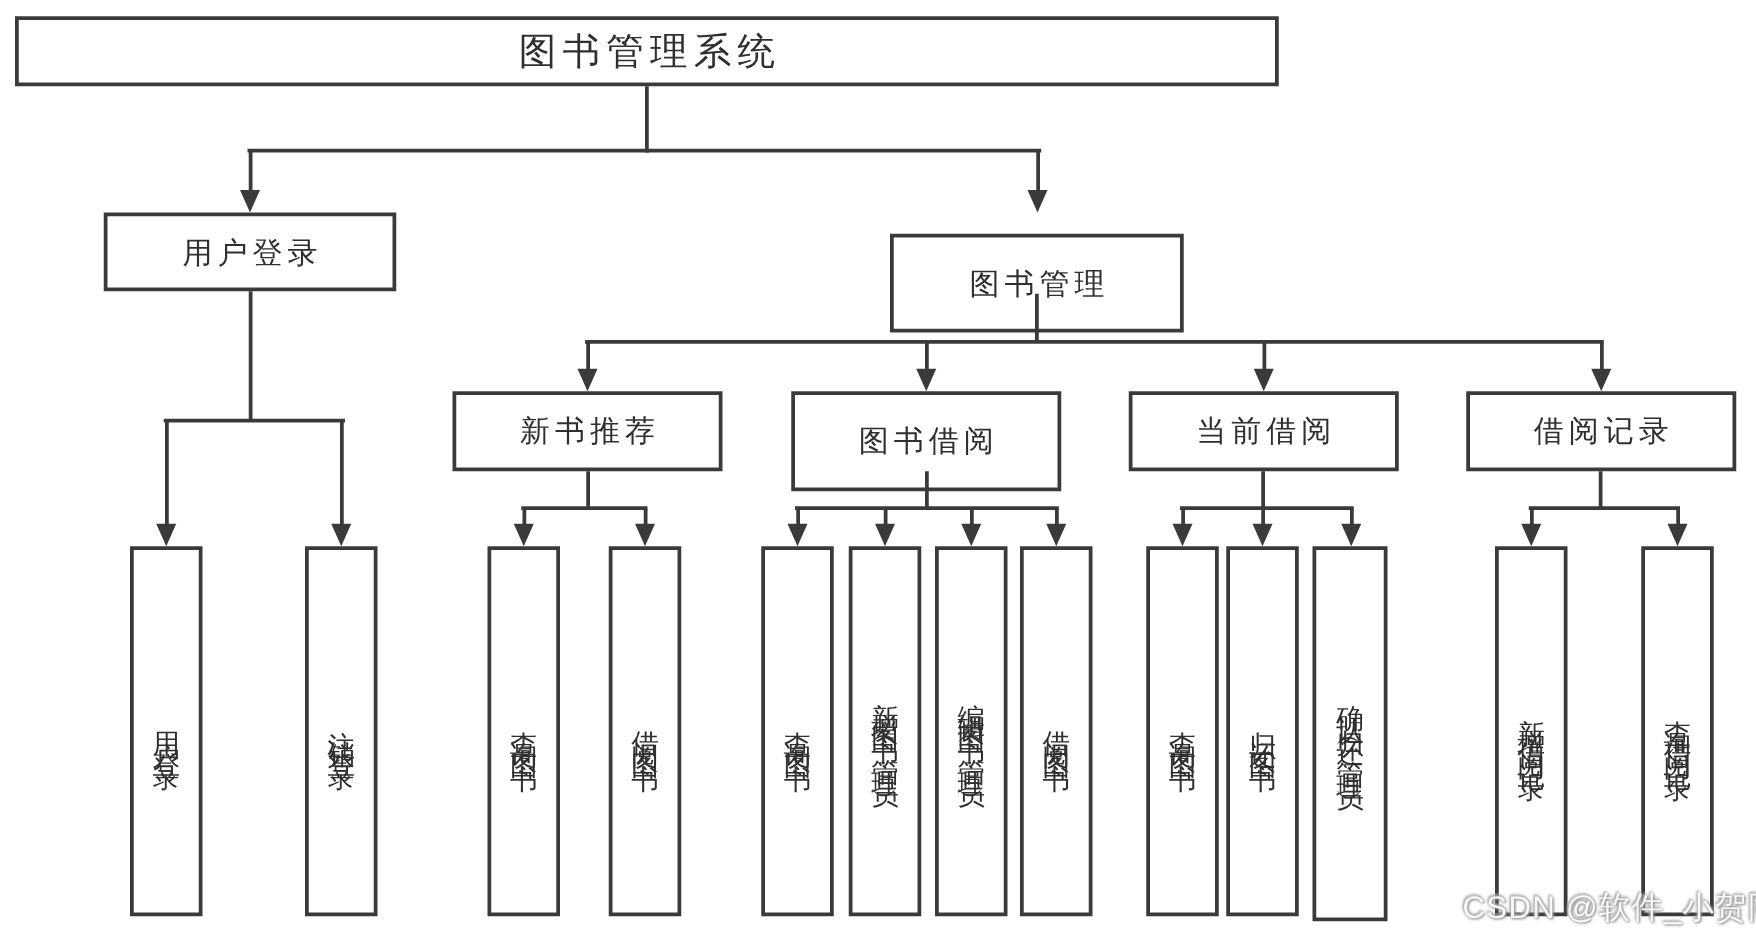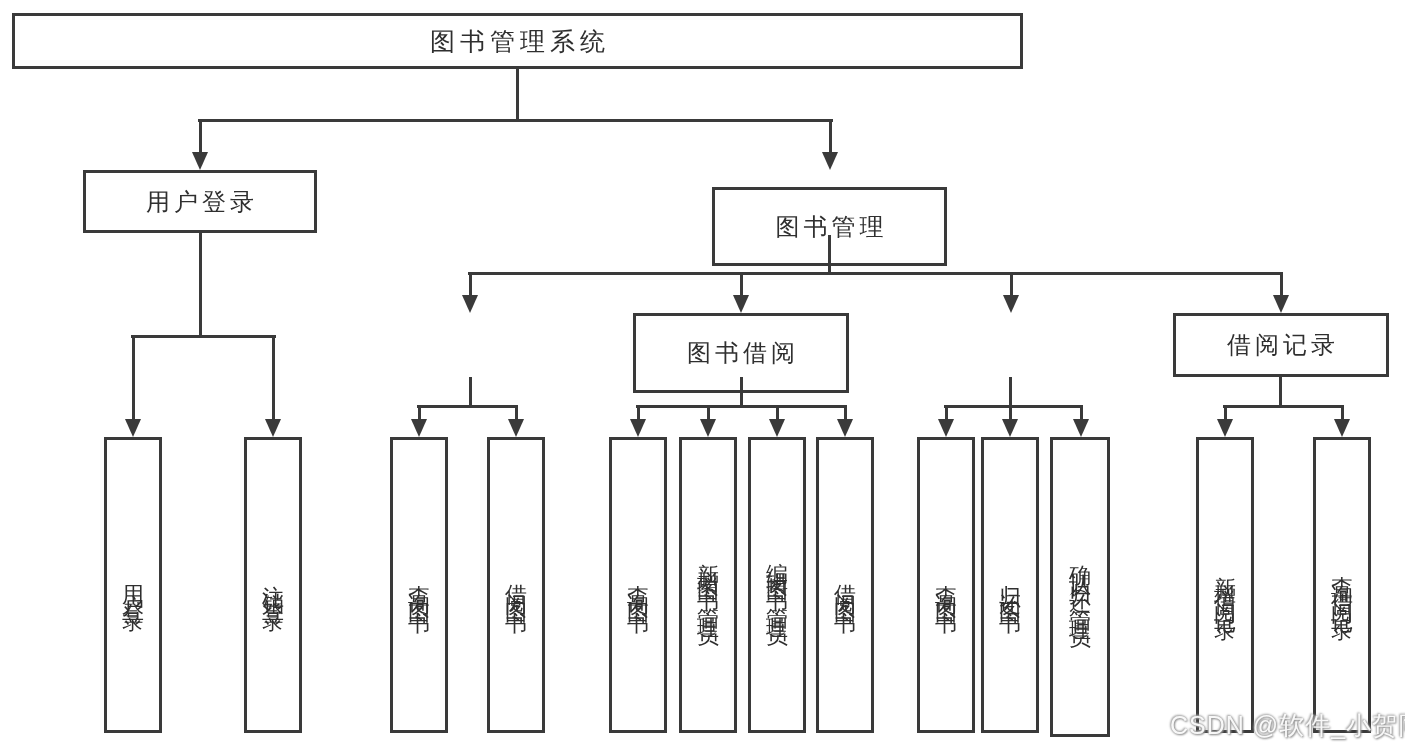--- a/index.html
+++ b/index.html
@@ -14,21 +14,21 @@
     position:absolute;
     box-sizing:border-box;
     border:3px solid var(--line,#3a3a3a);
     background:#fff;
     display:flex;align-items:center;justify-content:center;
     color:var(--text,#2f2f2f);
   }
   .h-label{
     font-size:24px;letter-spacing:4px;text-indent:4px;white-space:nowrap;
   }
-  .root .h-label{font-size:25px;letter-spacing:5px;text-indent:5px;}
+  .root .h-label{font-size:30px;letter-spacing:5px;text-indent:5px;}
   .v-label{
     writing-mode:vertical-rl;
     text-orientation:mixed;
     font-size:22px;
     letter-spacing:9px;
     line-height:1;
     white-space:nowrap;
   }
   .ln{position:absolute;background:var(--line,#3a3a3a);}
   .arw{
@@ -78,22 +78,28 @@
   <div class="ln" style="left:468px;top:272px;width:815px;height:3px"></div>
   <div class="ln" style="left:469px;top:274px;width:3px;height:22px"></div>
   <div class="arw" style="left:462px;top:295px"></div>
   <div class="ln" style="left:740px;top:274px;width:3px;height:22px"></div>
   <div class="arw" style="left:733px;top:295px"></div>
   <div class="ln" style="left:1010px;top:274px;width:3px;height:22px"></div>
   <div class="arw" style="left:1003px;top:295px"></div>
   <div class="ln" style="left:1280px;top:274px;width:3px;height:22px"></div>
   <div class="arw" style="left:1273px;top:295px"></div>
 
+  <div class="box" style="left:362px;top:313px;width:216px;height:64px">
+    <span class="h-label">新书推荐</span>
+  </div>
   <div class="box" style="left:633px;top:313px;width:216px;height:80px">
     <span class="h-label">图书借阅</span>
+  </div>
+  <div class="box" style="left:903px;top:313px;width:216px;height:64px">
+    <span class="h-label">当前借阅</span>
   </div>
   <div class="box" style="left:1173px;top:313px;width:216px;height:64px">
     <span class="h-label">借阅记录</span>
   </div>
 
   <div class="ln" style="left:469px;top:377px;width:3px;height:30px"></div>
   <div class="ln" style="left:417px;top:405px;width:101px;height:3px"></div>
   <div class="ln" style="left:418px;top:407px;width:3px;height:14px"></div>
   <div class="arw" style="left:411px;top:419px"></div>
   <div class="ln" style="left:515px;top:407px;width:3px;height:14px"></div>

